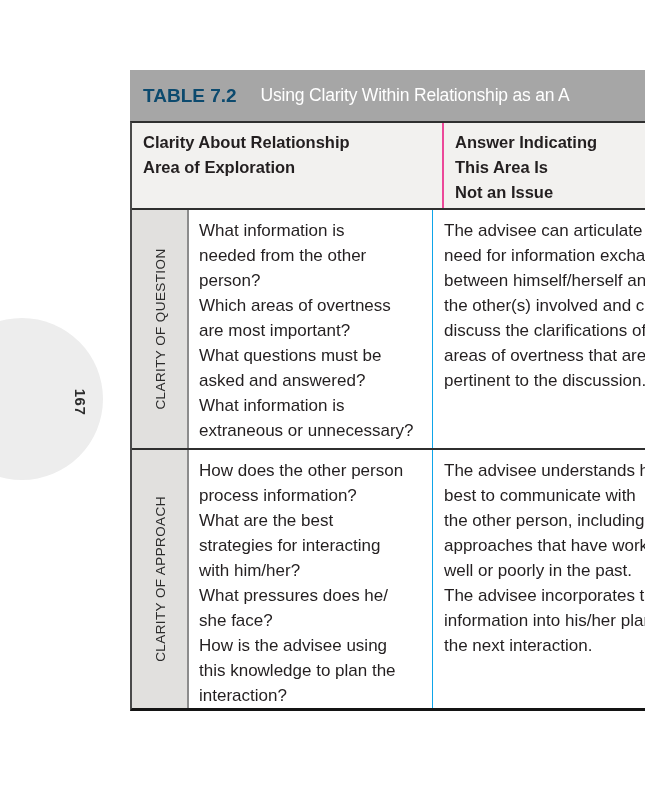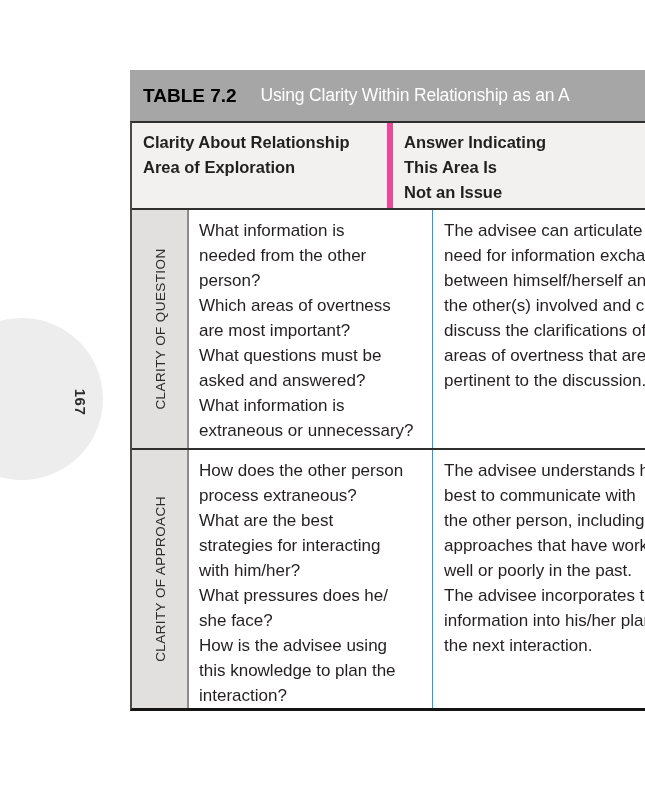--- a/index.html
+++ b/index.html
@@ -14,33 +14,33 @@
   .page-num{
     position:absolute;left:80px;top:402px;
     transform:translate(-50%,-50%) rotate(90deg);
     font-size:15px;font-weight:bold;color:#2d2d2d;letter-spacing:0.5px;
   }
   .title-bar{
     position:absolute;left:130px;top:70px;width:560px;height:51px;
     background:#a6a6a6;display:flex;align-items:center;
     padding-left:13px;box-sizing:border-box;white-space:nowrap;overflow:hidden;
   }
-  .title-label{font-weight:bold;font-size:19px;color:#000000;flex:none;}
+  .title-label{font-weight:bold;font-size:19px;color:#0c4a6e;flex:none;}
   .title-text{font-weight:normal;font-size:17.5px;color:#ffffff;margin-left:24px;letter-spacing:-0.2px;}
   .tbl{
     position:absolute;left:130px;top:121px;width:560px;
     border-top:2px solid #2f2f2f;border-left:2px solid #4a4a4a;
     border-bottom:3px solid #141414;box-sizing:content-box;
   }
   .hrow{display:flex;height:85px;background:#f2f1ef;}
   .hc{
     box-sizing:border-box;padding:7px 11px;font-weight:bold;font-size:16.5px;
     line-height:25px;white-space:pre;overflow:hidden;
   }
-  .hc1{width:261px;border-right:6px solid #ec4899;}
+  .hc1{width:312px;border-right:2px solid #ec4899;}
   .hc2{flex:1;}
   .brow{display:flex;border-top:2px solid #2f2f2f;background:#ffffff;}
   .row1{height:238px;}
   .row2{height:258px;}
   .lc{
     flex:none;width:57px;background:#e1e0de;border-right:2px solid #8c8c8c;
     position:relative;box-sizing:border-box;
   }
   .vlabel{
     position:absolute;left:50%;top:50%;
@@ -100,21 +100,21 @@
 discuss the clarifications of
 areas of overtness that are
 pertinent to the discussion.</div>
     </div>
 
     <div class="brow row2">
       <div class="lc">
         <span class="vlabel">CLARITY OF APPROACH</span>
       </div>
       <div class="qc">How does the other person
-process extraneous?
+process information?
 What are the best
 strategies for interacting
 with him/her?
 What pressures does he/
 she face?
 How is the advisee using
 this knowledge to plan the
 interaction?</div>
       <div class="ac">The advisee understands how
 best to communicate with

